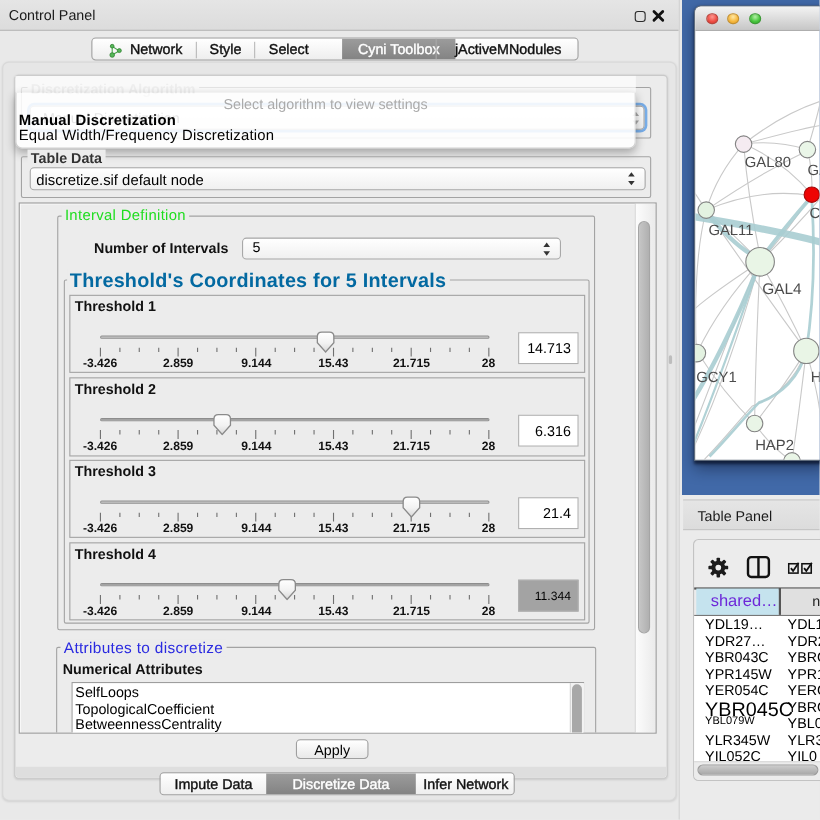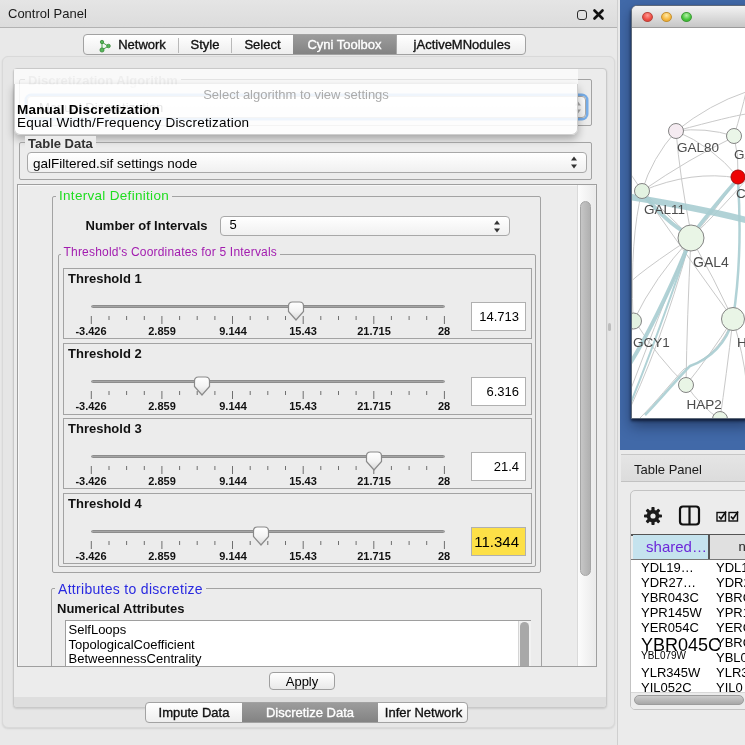--- a/index.html
+++ b/index.html
@@ -30,21 +30,21 @@
 <circle cx="4" cy="4" r="1.7" fill="#55b859" stroke="#2e7d2e" stroke-width="0.7"></circle>
 <circle cx="4" cy="12" r="2.1" fill="#55b859" stroke="#2e7d2e" stroke-width="0.7"></circle>
 <circle cx="10.5" cy="8" r="1.8" fill="#55b859" stroke="#2e7d2e" stroke-width="0.7"></circle>
         </svg>
         <span style="margin-left:22px">Network</span>
       </div>
   <div class="abs" style="left:94px;top:3px;width:1px;height:15px;background:#b9b9b9"></div>
   <div class="seg" style="left:95px;width:52px">Style</div>
   <div class="abs" style="left:147px;top:3px;width:1px;height:15px;background:#b9b9b9"></div>
   <div class="seg" style="left:148px;width:61px">Select</div>
-  <div class="seg" style="left:209px;width:103px;background:linear-gradient(#9c9c9c,#838383);color:#fff">Cyni Toolbox</div>
+  <div class="seg" style="left:227px;width:103px;background:linear-gradient(#9c9c9c,#838383);color:#fff">Cyni Toolbox</div>
   <div class="seg" style="left:312px;width:131px;border-left:1px solid #a8a8a8">jActiveMNodules</div>
 </div>
 
 <div class="abs" style="left:2px;top:56px;width:613px;height:672px;background:#e6e6e6;border:1px solid #d9d9d9;border-radius:6px;box-shadow:0 1px 2px rgba(0,0,0,0.10)"></div>
 
 <div class="abs" style="left:13px;top:68px;width:594px;height:640px;background:#ececec;border:1px solid #c9c9c9;border-radius:4px;box-shadow:0 1px 2px rgba(0,0,0,0.12)"></div>
 <div class="abs" style="left:14px;top:697px;width:592px;height:10px;background:#dedede;border-radius:0 0 4px 4px"></div>
 
 <div class="grp" style="left:19px;top:79px;width:573px;height:47px"></div>
 <div class="gt" style="left:25px;top:73px;color:#c6c6c6">Discretization Algorithm</div>
@@ -61,42 +61,42 @@
 
 <div class="abs" style="left:14px;top:84px;width:564px;height:51px;background:rgba(255,255,255,0.88);border:1px solid #cfcfcf;border-top:none;border-radius:0 0 6px 6px;box-shadow:0 4px 9px rgba(0,0,0,0.30)">
   <div class="abs" style="left:0;top:3px;width:100%;text-align:center;font-size:13px;color:#ababab">Select algorithm to view settings</div>
   <div class="abs" style="left:2px;top:17.5px;font-size:13.5px;letter-spacing:0.2px;font-weight:bold;color:#000">Manual Discretization</div>
   <div class="abs" style="left:2px;top:30.5px;font-size:13.5px;letter-spacing:0.2px;color:#000">Equal Width/Frequency Discretization</div>
 </div>
 
 <div class="grp" style="left:19px;top:142px;width:573px;height:38px"></div>
 <div class="gt" style="left:25px;top:136px">Table Data</div>
 <div class="combo" style="left:27px;top:152px;width:560px;height:21px">
-  <span style="position:absolute;left:5px;top:2.5px;font-size:13.5px">galFiltered.sif settings node</span>
+  <span style="position:absolute;left:5px;top:2.5px;font-size:13.5px">discretize.sif default node</span>
   <svg width="8" height="13" viewBox="0 0 8 13" style="position:absolute;right:8px;top:3px">
 <path d="M4 0.5 L7 4.5 L1 4.5 Z" fill="#333"></path>
 <path d="M4 12.5 L7 8.5 L1 8.5 Z" fill="#333"></path>
       </svg>
 </div>
 
 <div class="abs" style="left:16.5px;top:184px;width:580.5px;height:483px;border:1px solid #9f9f9f;background:#ececec;overflow:hidden;box-shadow:inset 1px 1px 0 rgba(250,250,250,0.9)">
 
   <div class="grp" style="left:34.5px;top:11px;width:489px;height:377px"></div>
   <div class="gt" style="left:38.5px;top:3px;color:#1fdd1f;font-weight:normal;font-size:13.5px;letter-spacing:0.3px">Interval Definition</div>
   <div class="abs b13" style="left:68px;top:33px">Number of Intervals</div>
   <div class="combo" style="left:202px;top:31px;width:290px;height:20px">
     <span style="position:absolute;left:9px;top:0px">5</span>
     <svg width="8" height="13" viewBox="0 0 8 13" style="position:absolute;right:8px;top:3px">
 <path d="M4 0.5 L7 4.5 L1 4.5 Z" fill="#333"></path>
 <path d="M4 12.5 L7 8.5 L1 8.5 Z" fill="#333"></path>
         </svg>
   </div>
 
   <div class="grp" style="left:40.5px;top:69px;width:478px;height:313px"></div>
-  <div class="gt" style="left:43px;top:60px;color:#a21caf;font-weight:normal;font-size:12px;letter-spacing:0.2px">Threshold's Coordinates for 5 Intervals</div>
+  <div class="gt" style="left:43px;top:60px;color:#0369a1;font-weight:bold;font-size:18px;letter-spacing:0.2px">Threshold's Coordinates for 5 Intervals</div>
 
 <div style="position:absolute;left:45.5px;top:83px;width:469px;height:71px;border:1px solid #a3a3a3;background:#ececec">
   <div style="position:absolute;left:4px;top:2px;font-size:13px;font-weight:bold;color:#111">Threshold 1</div>
   <div style="position:absolute;left:27px;top:36px;width:354px;height:3px;border:1px solid #8d8d8d;border-radius:3px;background:linear-gradient(#8f8f8f 20%,#c9c9c9)"></div>
   <svg width="471" height="9" style="position:absolute;left:0;top:47px">
           <line x1="27.3" y1="0" x2="27.3" y2="8" stroke="#6f6f6f" stroke-width="1"></line>
           <line x1="45.0" y1="0" x2="45.0" y2="4" stroke="#6f6f6f" stroke-width="1"></line>
           <line x1="62.6" y1="0" x2="62.6" y2="4" stroke="#6f6f6f" stroke-width="1"></line>
           <line x1="80.3" y1="0" x2="80.3" y2="4" stroke="#6f6f6f" stroke-width="1"></line>
           <line x1="97.9" y1="0" x2="97.9" y2="8" stroke="#6f6f6f" stroke-width="1"></line>
@@ -261,21 +261,21 @@
   <svg width="18" height="20" viewBox="0 0 18 20" style="position:absolute;top:32px;left:188px">
           <defs>
             <linearGradient id="tg" x1="0" y1="0" x2="0" y2="1">
               <stop offset="0" stop-color="#ffffff"></stop>
               <stop offset="0.55" stop-color="#f2f2f2"></stop>
               <stop offset="1" stop-color="#d8d8d8"></stop>
             </linearGradient>
           </defs>
           <path d="M1.5 5 Q1.5 1 5.5 1 L12.5 1 Q16.5 1 16.5 5 L16.5 10.5 L9 19 L1.5 10.5 Z" fill="url(#tg)" stroke="#8a8a8a" stroke-width="1.2"></path>
         </svg>
-  <div style="position:absolute;left:407px;top:33px;width:55px;height:29px;background:#fde047;border:1px solid #b0b0b0;font-size:15px;line-height:28px;text-align:right;padding-right:6px;color:#000">11.344</div>
+  <div style="position:absolute;left:407px;top:33px;width:55px;height:29px;background:#a3a3a3;border:1px solid #b0b0b0;font-size:11px;line-height:28px;text-align:right;padding-right:6px;color:#000">11.344</div>
 </div>
 
   <div class="grp" style="left:33.5px;top:403px;width:491px;height:95px"></div>
   <div class="gt" style="left:37.5px;top:395.5px;color:#2a2ae0;font-weight:normal;font-size:14px;letter-spacing:0.3px">Attributes to discretize</div>
   <div class="abs b13" style="left:39.5px;top:416px">Numerical Attributes</div>
   <div class="abs" style="left:47.5px;top:435px;width:466px;height:60px;background:#fff;border:1px solid #9e9e9e">
     <div class="abs" style="left:2.5px;top:1px;font-size:13px">SelfLoops</div>
     <div class="abs" style="left:2.5px;top:15.5px;font-size:13px">TopologicalCoefficient</div>
     <div class="abs" style="left:2.5px;top:30px;font-size:13px">BetweennessCentrality</div>
     <div class="abs" style="left:452px;top:0;width:13px;height:60px;background:#f2f2f2;border-left:1px solid #d5d5d5"></div>

